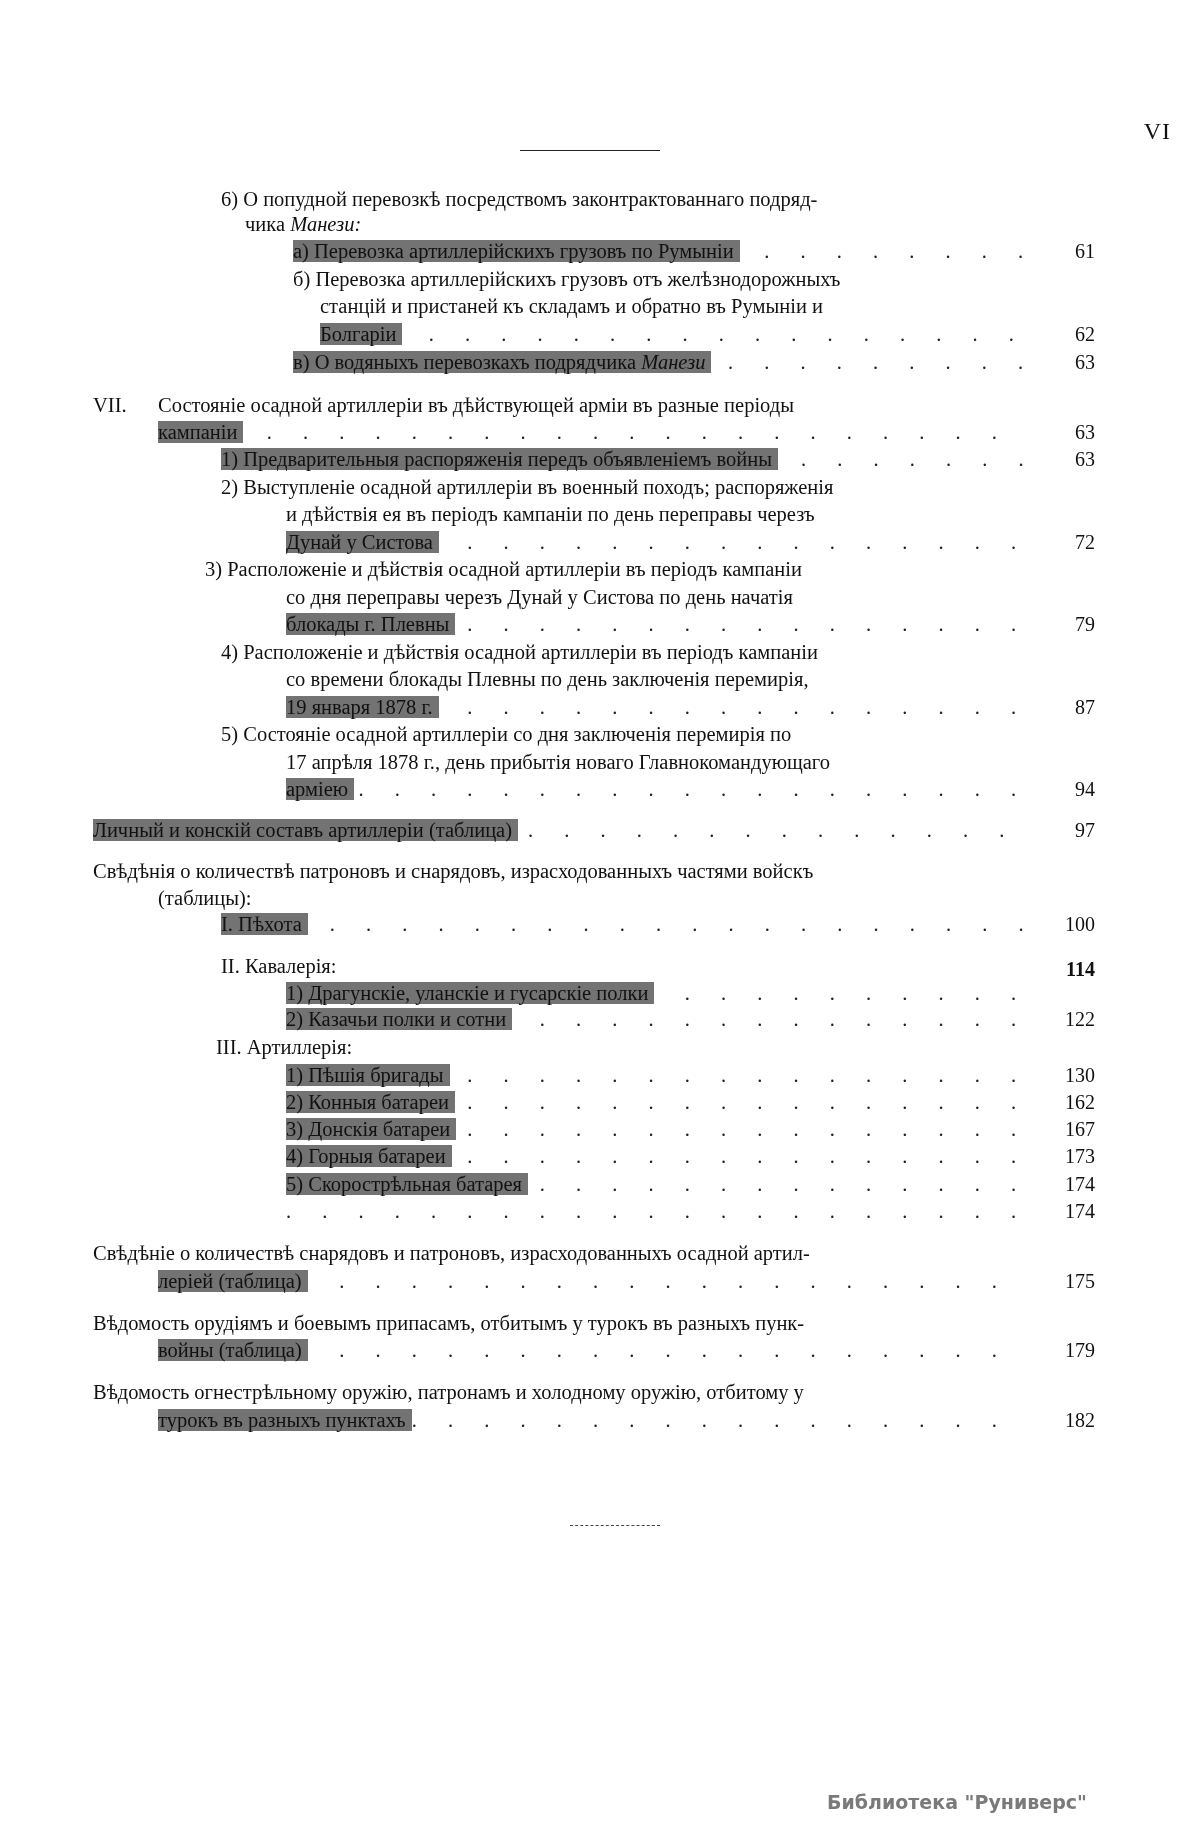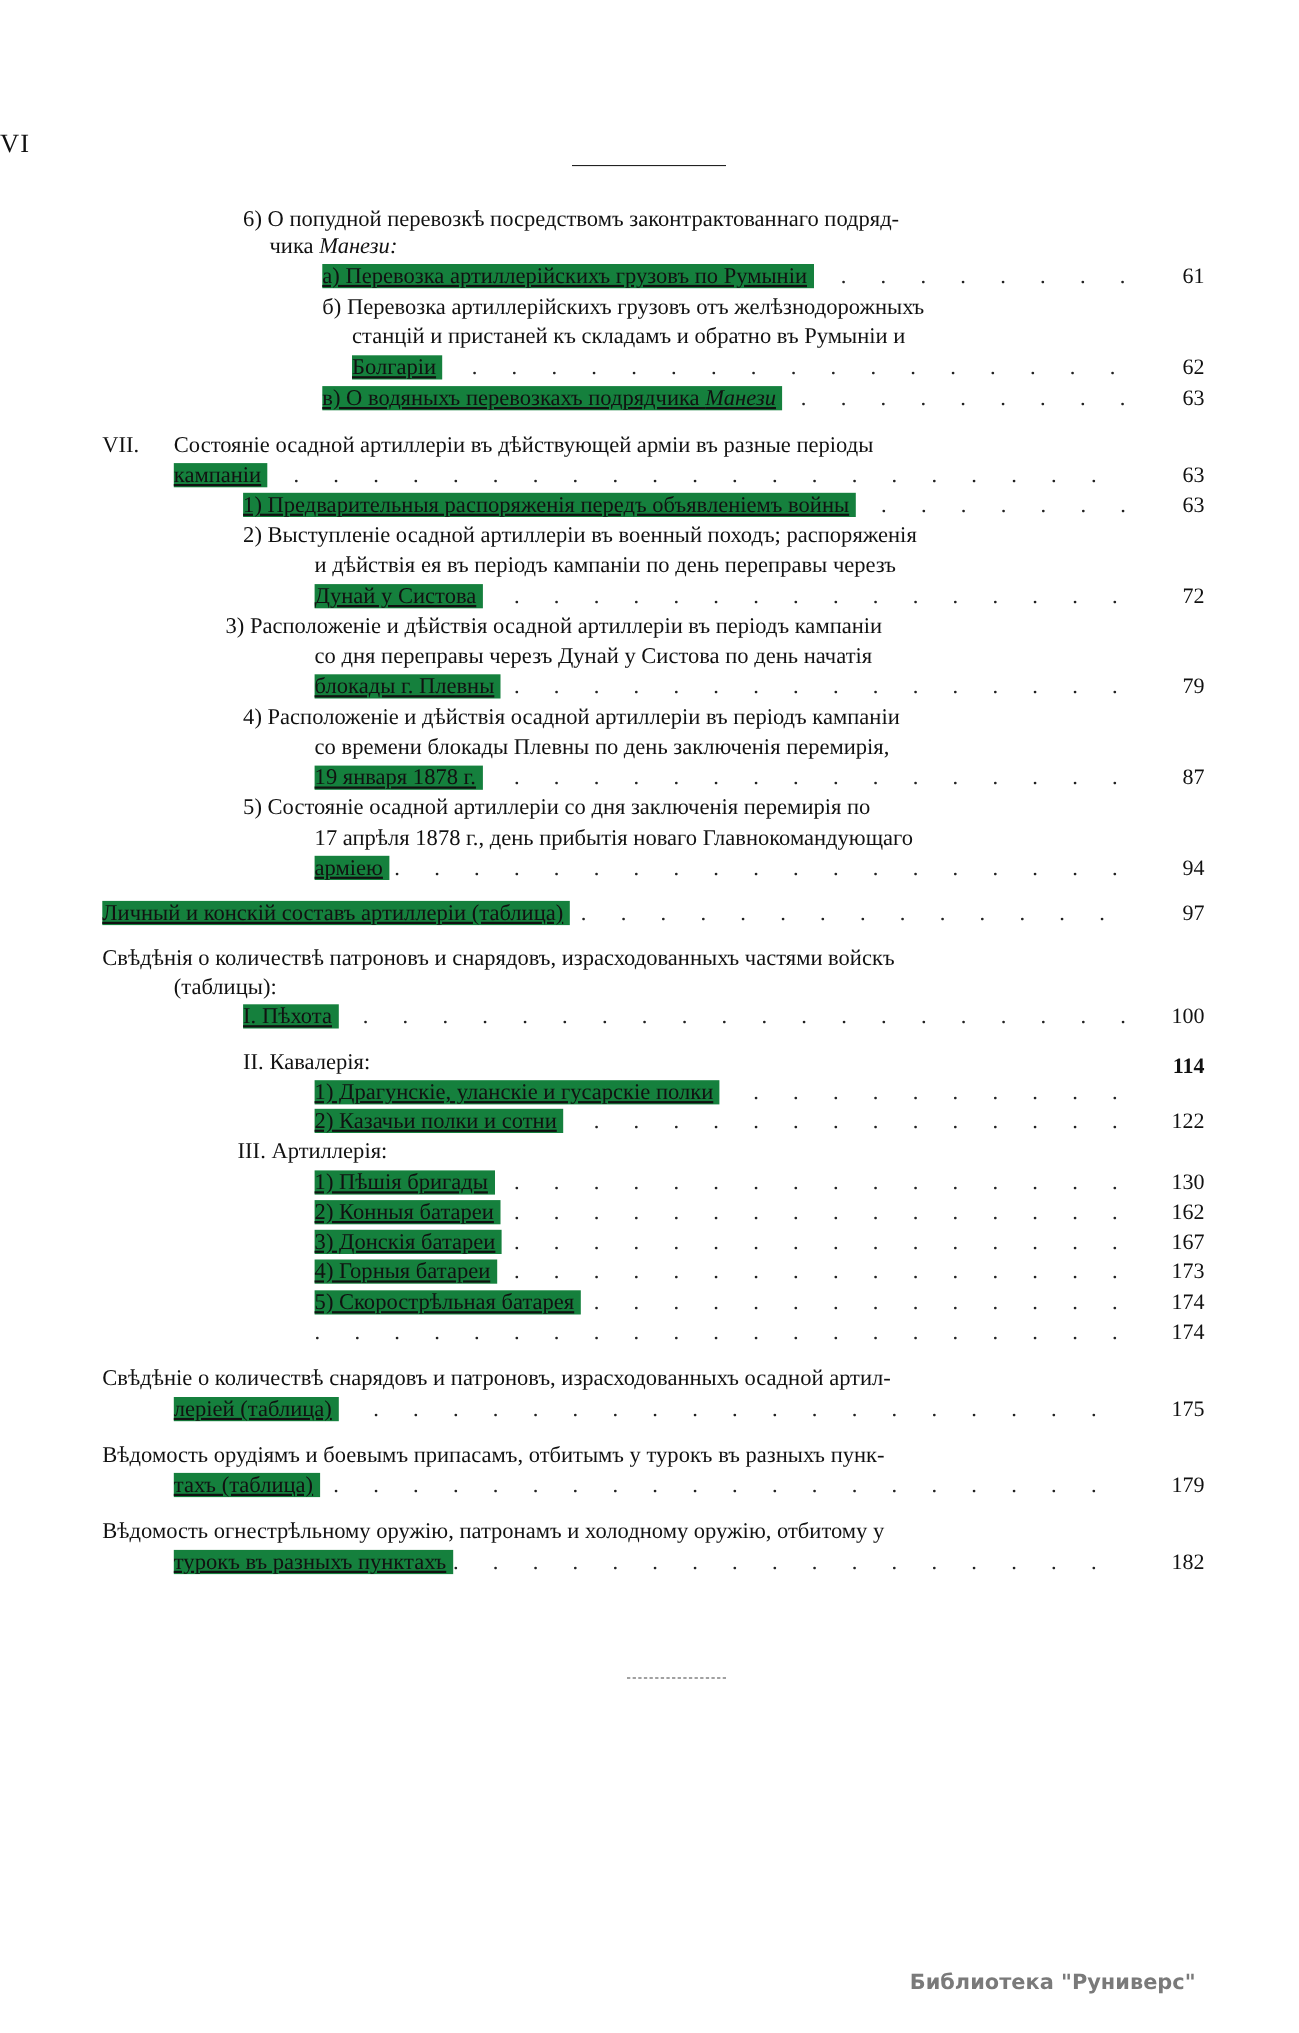--- a/index.html
+++ b/index.html
@@ -1,30 +1,30 @@
 <!DOCTYPE html>
 <html><head>
 <meta charset="utf-8">
 <style>
   html, body { margin: 0; padding: 0; background: #ffffff; }
   body {
     width: 1181px; height: 1848px; position: relative; overflow: hidden;
     font-family: "Liberation Serif", "DejaVu Serif", serif;
     color: #111111;
   }
-  .header { position: absolute; left: 0; top: 118px; width: 1171px; text-align: left; font-family: Liberation Serif, serif; }
+  .header { position: absolute; left: 0; top: 118px; width: 1171px; text-align: right; font-family: Liberation Serif, serif; }
   .page-num { font-size: 24px; letter-spacing: 1px; }
   .header-rule { position: absolute; left: 520px; top: 150px; width: 140px; border-top: 1.5px solid #222; }
   .end-rule { position: absolute; left: 570px; top: 1525px; width: 90px; border-top: 1px dashed #444; }
 
   .line {
     position: absolute; font-size: 20.5px; line-height: 27px; white-space: nowrap;
   }
   .entry { position: absolute; height: 27px; font-size: 20.5px; line-height: 27px; }
-  .entry .txt { background: #15803d; padding-right: 6px; position: relative; z-index: 2; text-decoration: underline; }
+  .entry .txt { background: #737373; padding-right: 6px; position: relative; z-index: 2; }
   .entry .dots {
     position: absolute; left: 0; right: 0; top: 0; overflow: hidden; white-space: nowrap;
     letter-spacing: 13px; color: #222; z-index: 1;
   }
   .pg { position: absolute; left: 1035px; width: 60px; text-align: right; font-size: 20px; line-height: 27px; }
   .it { font-style: italic; }
   .watermark {
     position: absolute; left: 827px; top: 1843px; transform: translateY(-52px);
     font-family: "DejaVu Sans", sans-serif; font-size: 19px; color: #7a7a7a; font-weight: bold;
   }
@@ -175,21 +175,21 @@
 <div class="line" style="left:93px; top:1240px;">Свѣдѣніе о количествѣ снарядовъ и патроновъ, израсходованныхъ осадной артил-</div>
 <div class="entry" style="left:158px; top:1268px; width:865px;">
   <span class="dots">. . . . . . . . . . . . . . . . . . . . . . . . . . . . . . . . . . . . . . . . . . . . . . . . . . . . . . . . . . . .</span>
   <span class="txt">леріей (таблица)</span>
 </div>
 <div class="pg" style="top:1268px;">175</div>
 
 <div class="line" style="left:93px; top:1310px;">Вѣдомость орудіямъ и боевымъ припасамъ, отбитымъ у турокъ въ разныхъ пунк-</div>
 <div class="entry" style="left:158px; top:1337px; width:865px;">
   <span class="dots">. . . . . . . . . . . . . . . . . . . . . . . . . . . . . . . . . . . . . . . . . . . . . . . . . . . . . . . . . . . .</span>
-  <span class="txt">тахъ (таблица)</span>
+  <span class="txt">войны (таблица)</span>
 </div>
 <div class="pg" style="top:1337px;">179</div>
 
 <div class="line" style="left:93px; top:1379px;">Вѣдомость огнестрѣльному оружію, патронамъ и холодному оружію, отбитому у</div>
 <div class="entry" style="left:158px; top:1407px; width:865px;">
   <span class="dots">. . . . . . . . . . . . . . . . . . . . . . . . . . . . . . . . . . . . . . . . . . . . . . . . . . . . . . . . . . . .</span>
   <span class="txt">турокъ въ разныхъ пунктахъ</span>
 </div>
 <div class="pg" style="top:1407px;">182</div>
 

